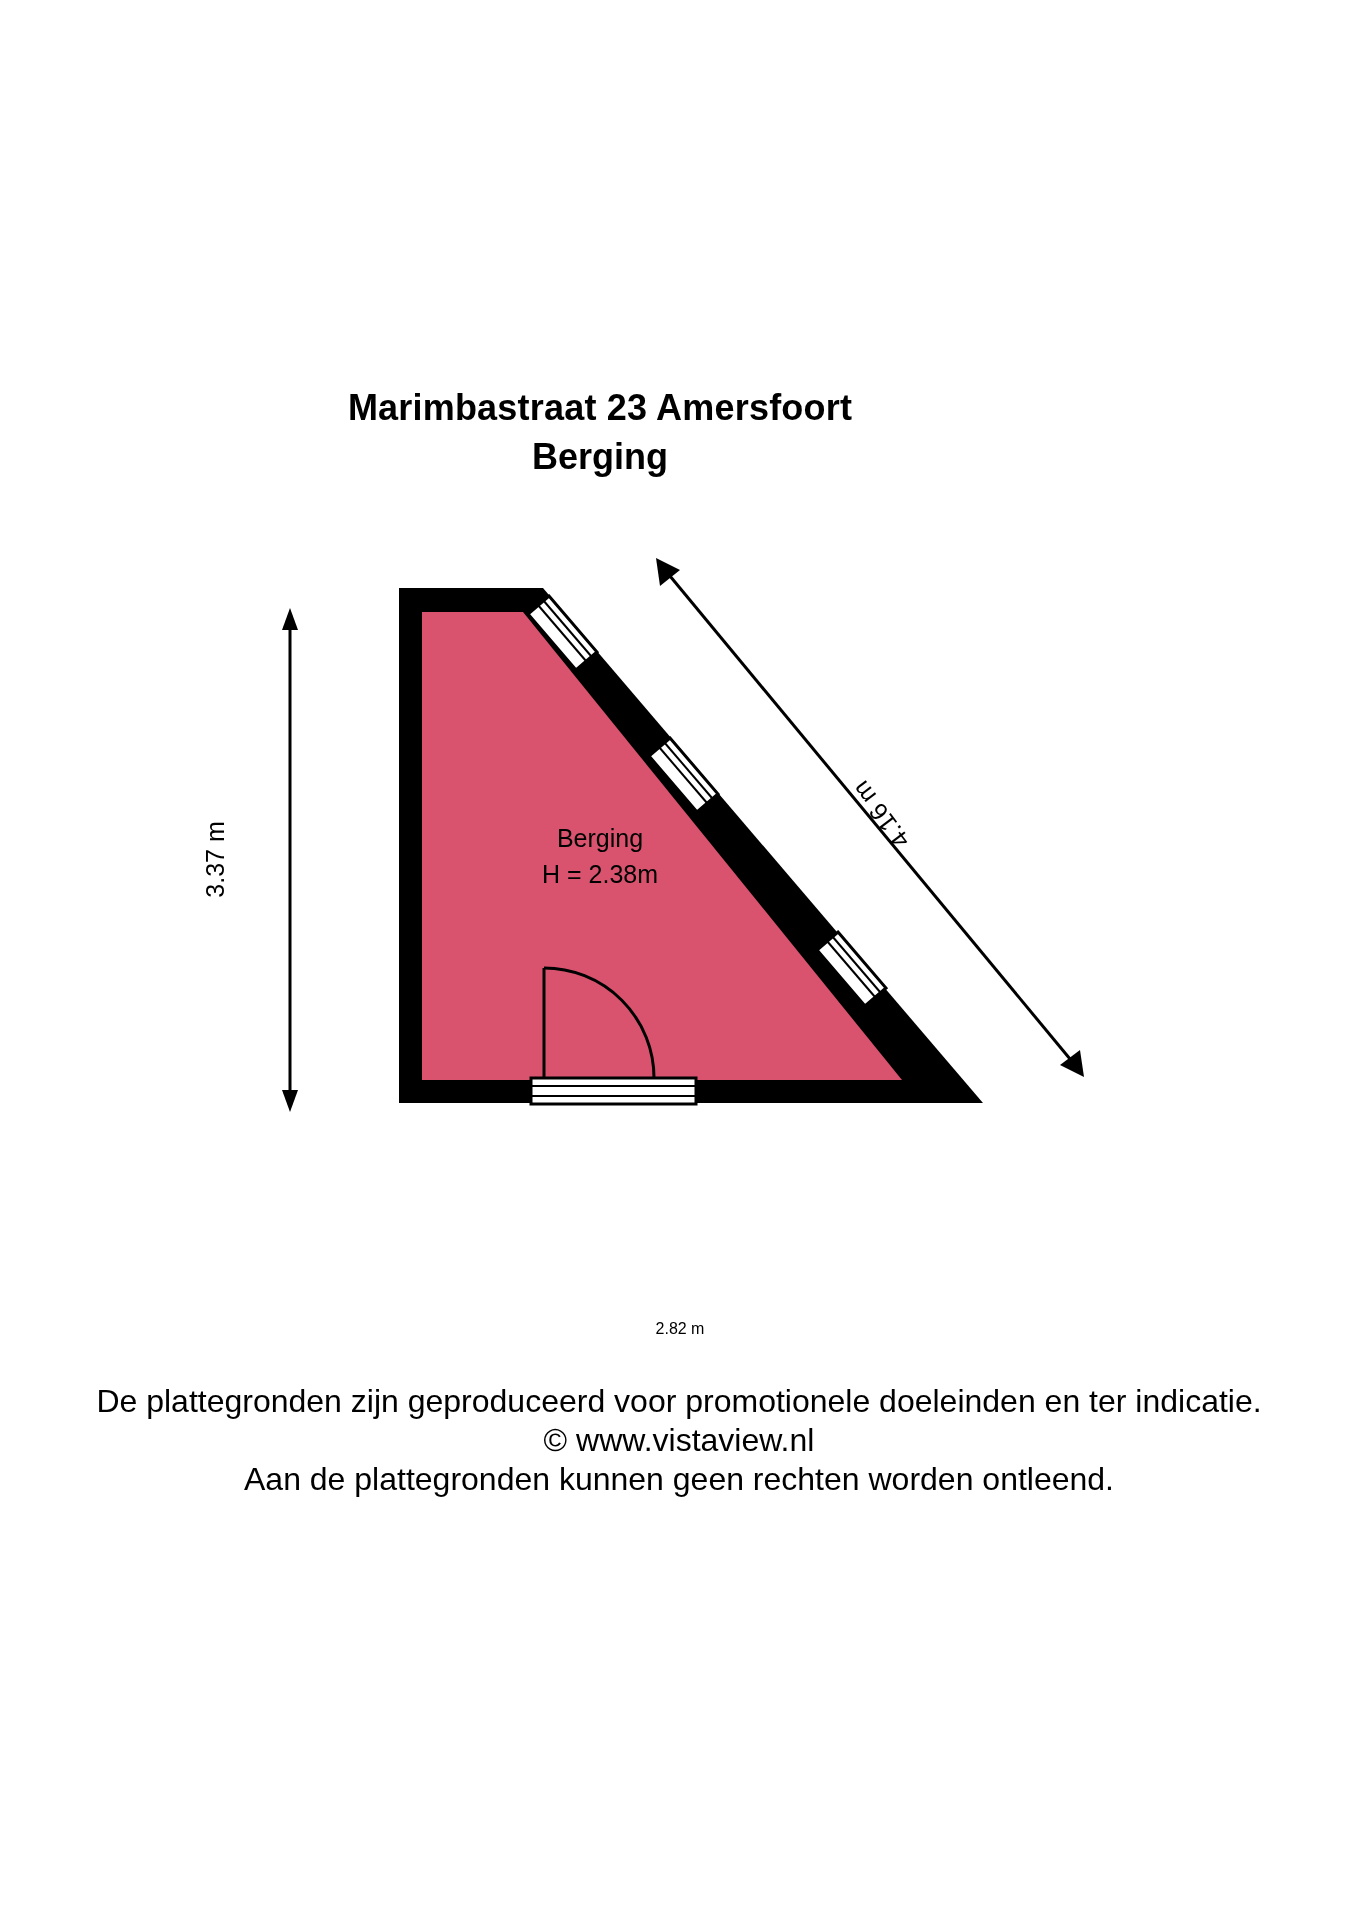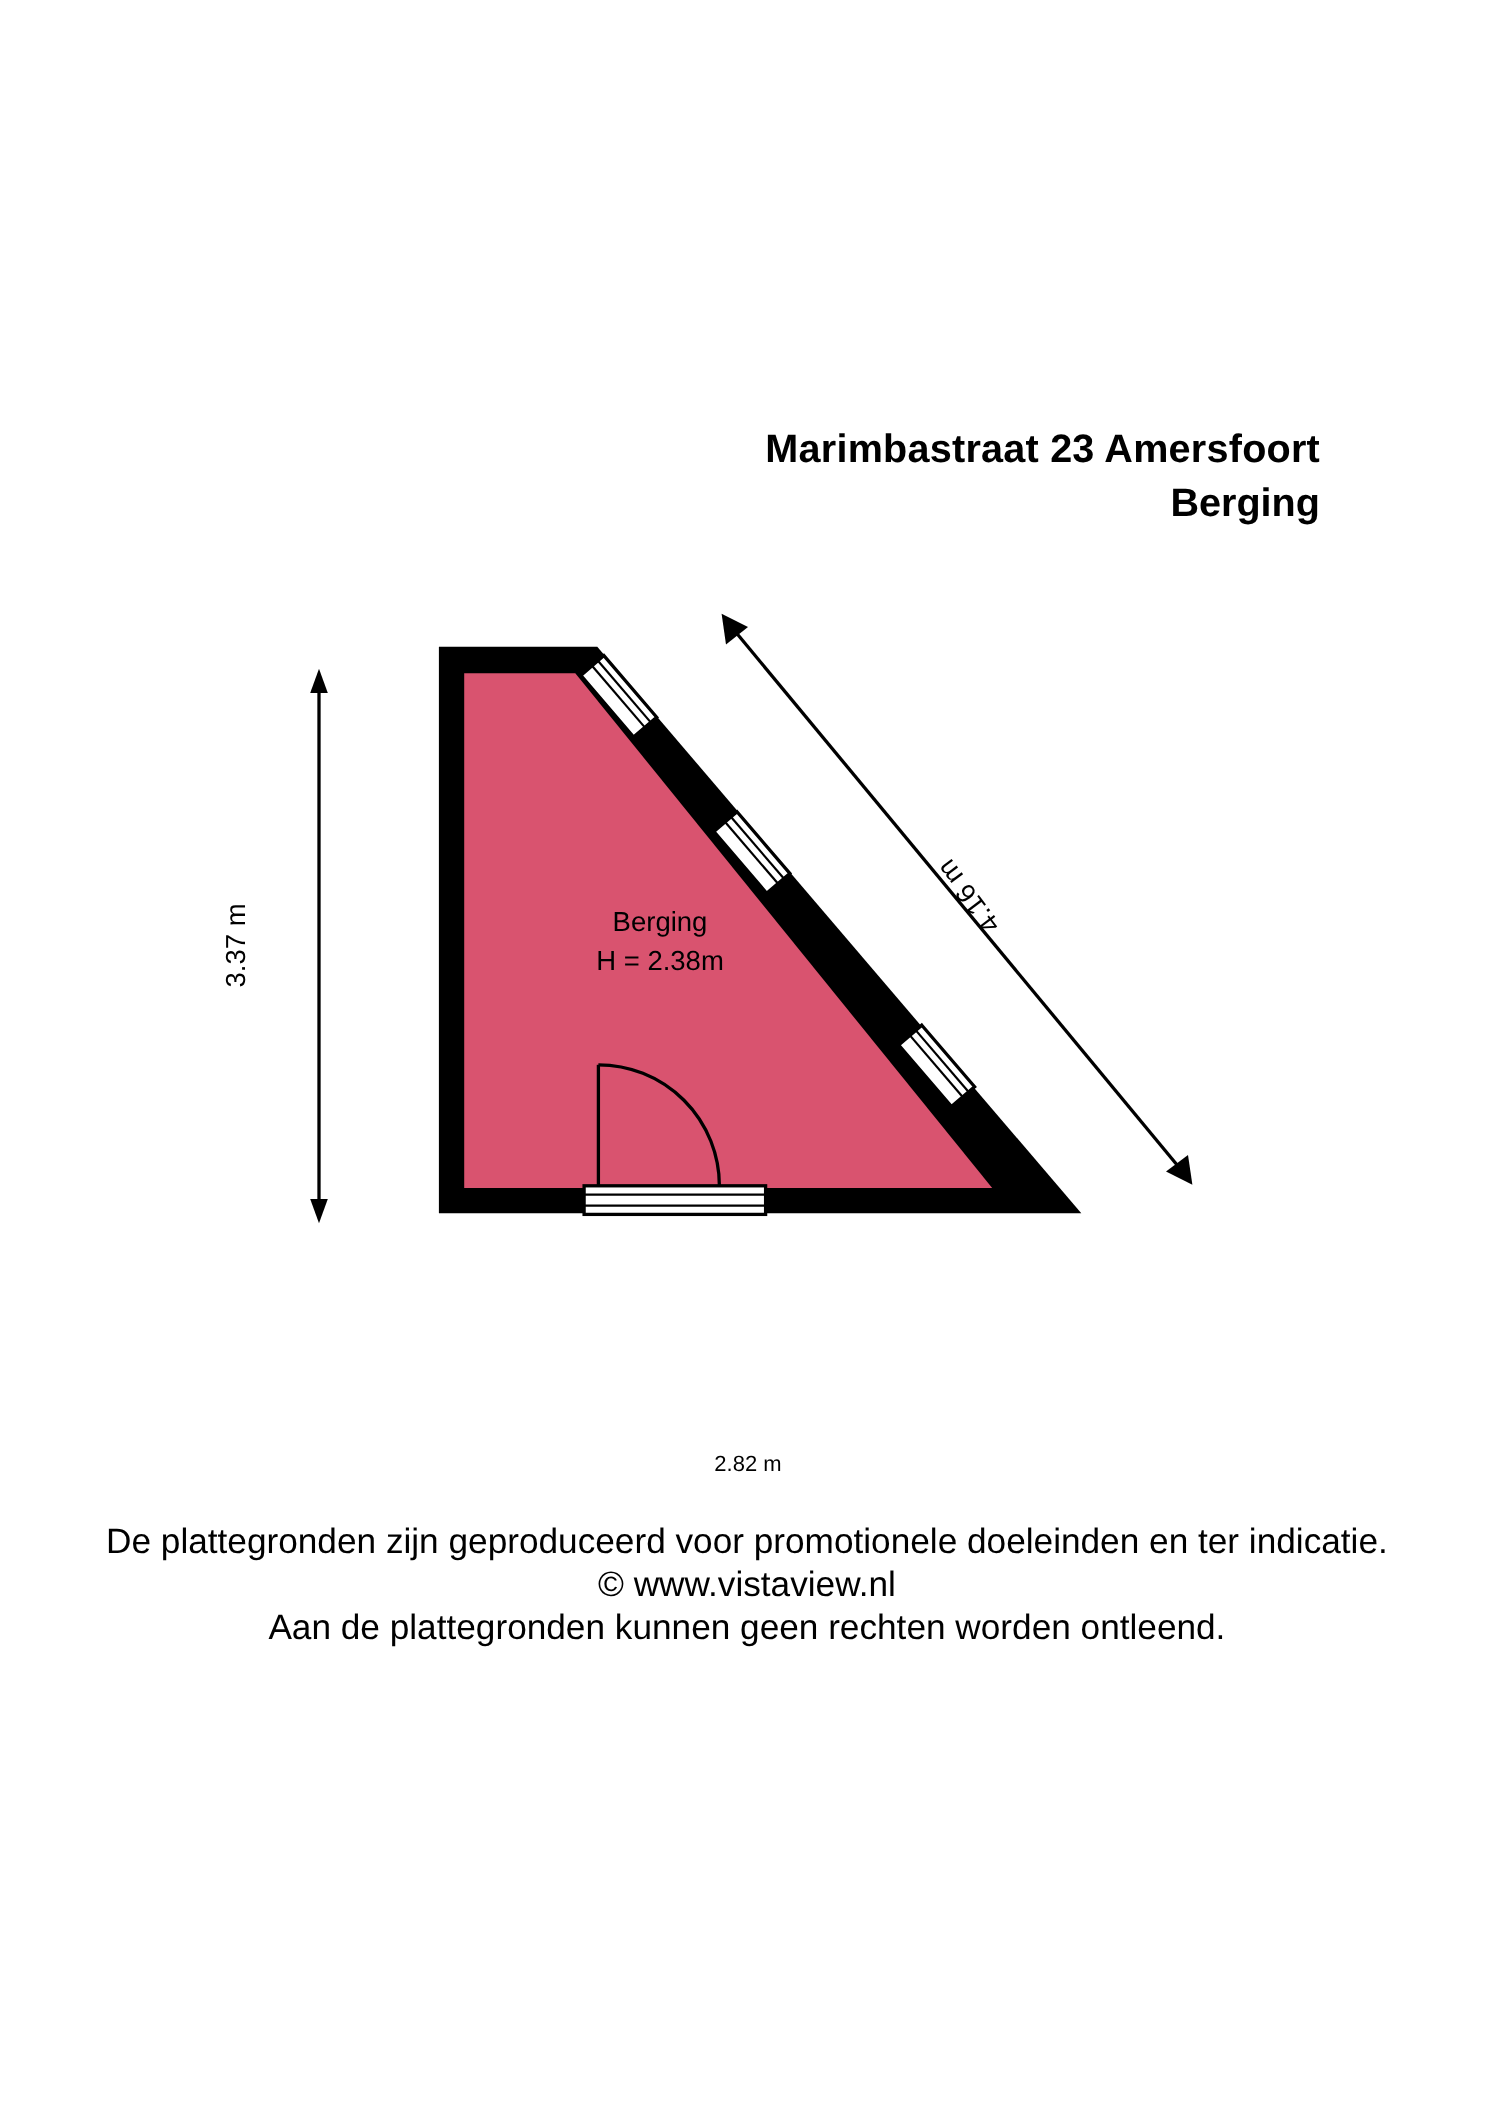--- a/index.html
+++ b/index.html
@@ -15,21 +15,21 @@
     color: #000000;
     overflow: hidden;
   }
 
   
   .title-block {
     position: absolute;
     top: 385px;
     left: 0;
     width: 1200px;
-    text-align: right;
+    text-align: center;
   }
   .title-line1 {
     font-size: 36px;
     font-weight: bold;
     letter-spacing: 0.2px;
     line-height: 46px;
   }
   .title-line2 {
     font-size: 36px;
     font-weight: bold;
@@ -70,21 +70,21 @@
   }
   .vert-label {
     position: absolute;
     font-size: 25px;
     transform: rotate(-90deg);
     transform-origin: center center;
     white-space: nowrap;
   }
   .horiz-label {
     position: absolute;
-    font-size: 20px;
+    font-size: 16px;
     white-space: nowrap;
   }
 
   
   .footer {
     position: absolute;
     top: 1382px;
     left: 0;
     width: 1358px;
     text-align: center;

